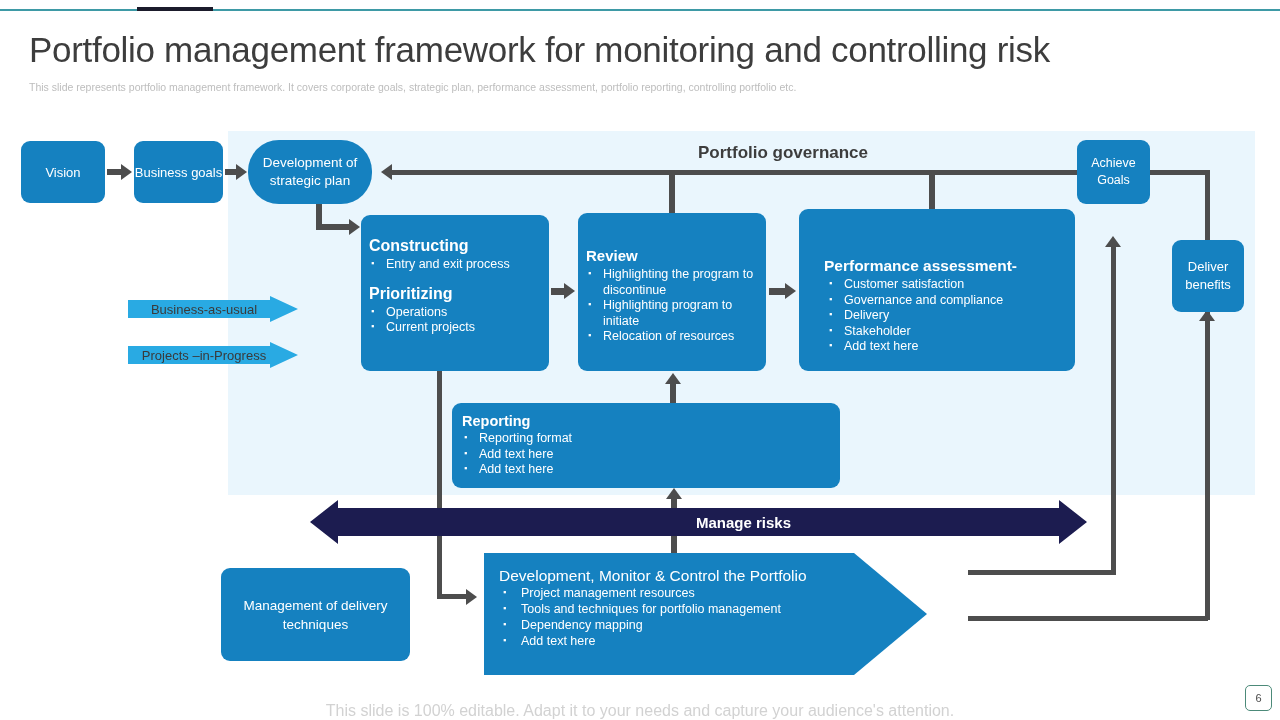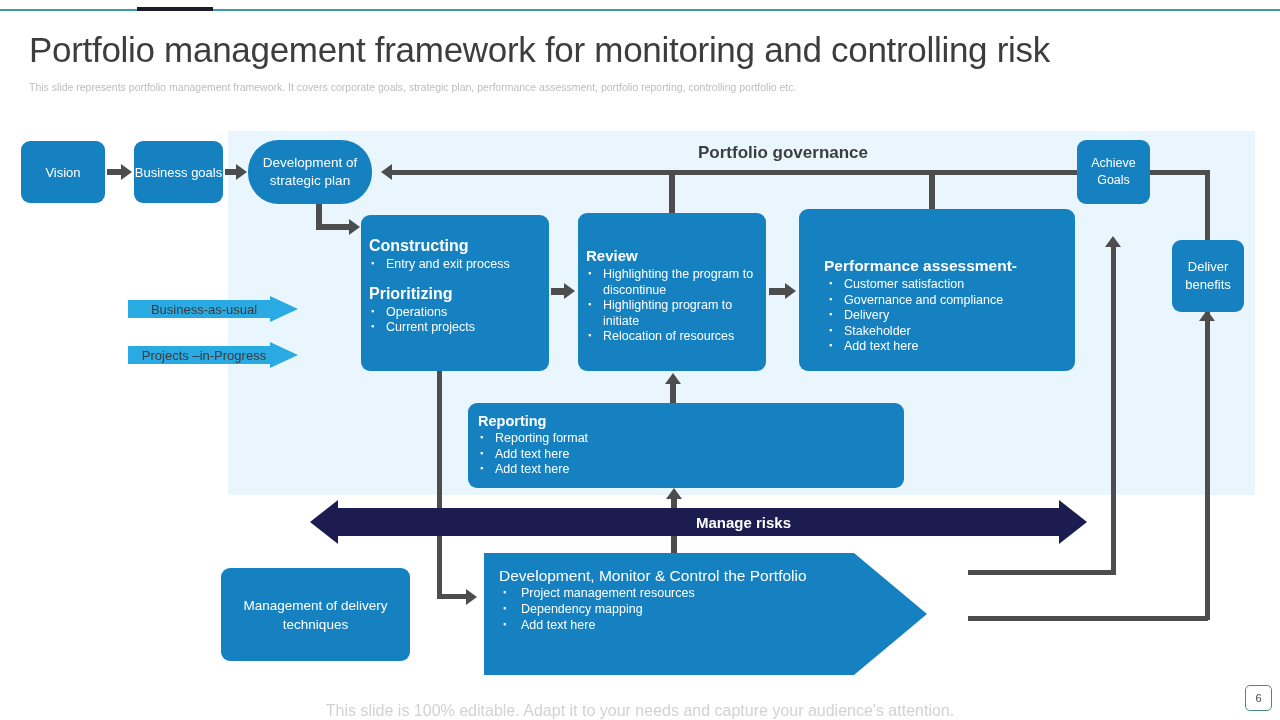--- a/index.html
+++ b/index.html
@@ -54,21 +54,21 @@
   #box-construct{left:361px;top:215px;width:188px;height:156px;padding:22px 0 0 8px;font-size:12.5px;}
   #box-construct .ttl{font-size:16px;margin:0 12px 2px 0;}
   #box-construct .gap{height:12px;}
 
   #box-review{left:578px;top:213px;width:188px;height:158px;padding:26px 0 0 8px;font-size:12.5px;}
   #box-review .ttl{font-size:15px;margin:8px 0 3px 0;}
 
   #box-perf{left:799px;top:209px;width:276px;height:162px;padding:36px 0 0 28px;font-size:12.5px;}
   #box-perf .ttl{font-size:15.5px;margin:12px 0 2px -3px;}
 
-  #box-report{left:468px;top:403px;width:436px;height:85px;padding:10px 0 0 10px;font-size:12.5px;}
+  #box-report{left:452px;top:403px;width:388px;height:85px;padding:10px 0 0 10px;font-size:12.5px;}
   #box-report .ttl{font-size:14.5px;margin:0 0 2px 0;}
 
   
   .chev{
     position:absolute;background:#29aae3;color:#3a3a3a;
     display:flex;align-items:center;justify-content:center;
     font-size:13px;
   }
   #chev-bau{left:128px;top:296px;width:170px;height:26px;
     clip-path:polygon(0 4px,142px 4px,142px 0,170px 13px,142px 26px,142px 22px,0 22px);}
@@ -230,20 +230,21 @@
   </div>
 
   <div id="manage-risks">
     <span>Manage risks</span>
   </div>
 
   <div id="arrow-dev">
     <span class="ttl">Development, Monitor &amp; Control the Portfolio</span>
     <ul class="ul">
       <li>Project management resources</li>
+      <li>Tools and techniques for portfolio management</li>
       <li>Dependency mapping</li>
       <li>Add text here</li>
     </ul>
   </div>
 
   <div class="footer-note">This slide is 100% editable. Adapt it to your needs and capture your audience's attention.</div>
   <div class="pagebox">6</div>
 
 </div>
 

